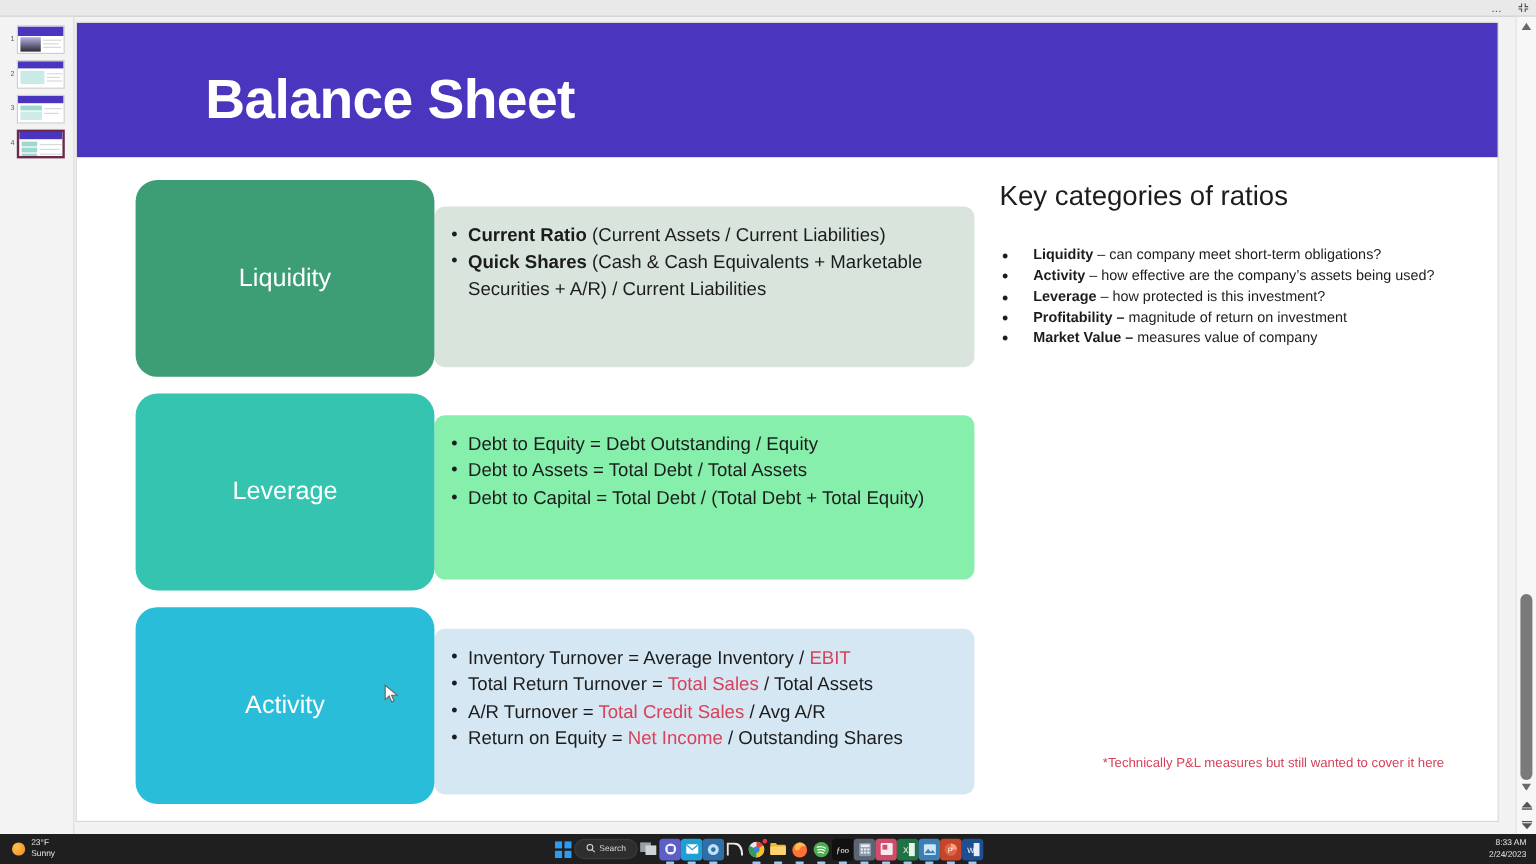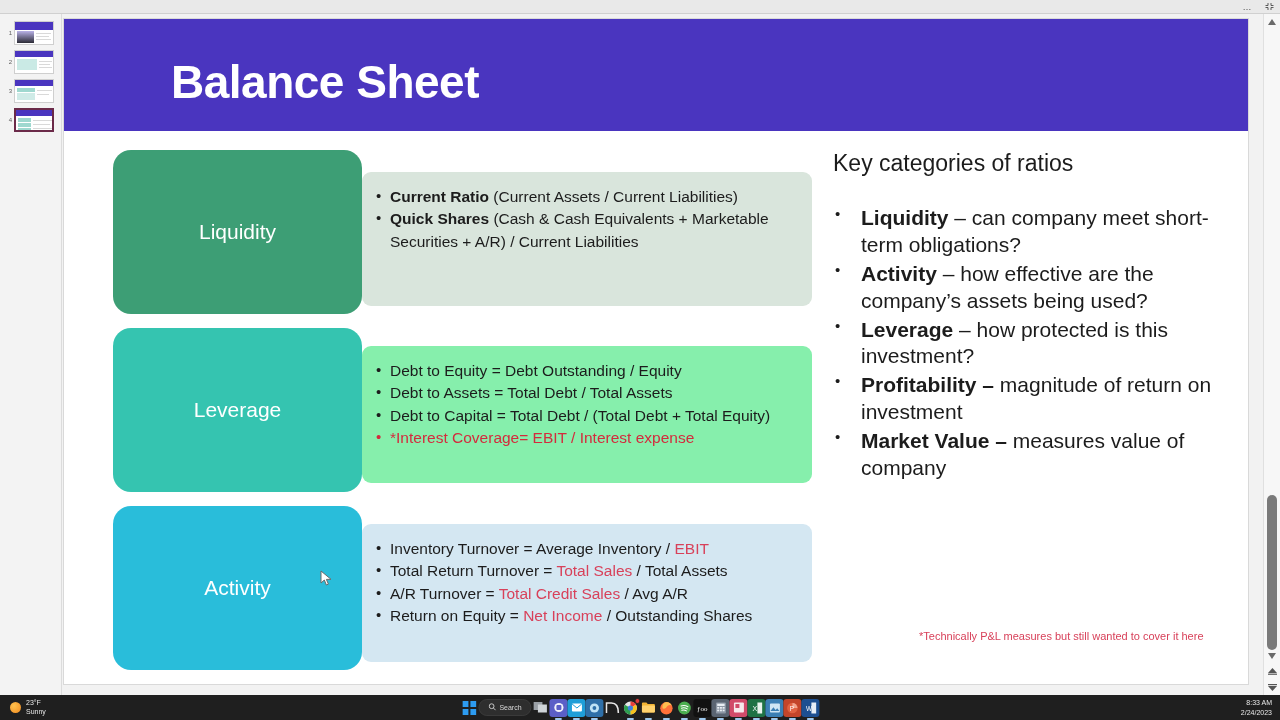--- a/index.html
+++ b/index.html
@@ -105,21 +105,21 @@
     left: 249px; top: 18px; width: 450px; height: 138px;
     background: #d4e7f2;
   }
 
   
   #right-col { position: absolute; left: 769px; top: 131px; width: 380px; }
   #key-heading { font-size: 23px; color: #1c1c1c; margin-bottom: 28px; }
   #key-list { list-style: none; }
   #key-list li {
     position: relative; padding-left: 28px; margin-bottom: 2px;
-    font-size: 21px; line-height: 1.28; color: #1c1c1c;
+    font-size: 12px; line-height: 1.28; color: #1c1c1c;
   }
   #key-list li::before {
     content: "\2022"; position: absolute; left: 2px; top: -1px; font-size: 15px;
   }
   #key-list li b { font-weight: bold; }
   #footnote {
     position: absolute; left: 855px; top: 610px; width: 300px;
     font-size: 11px; line-height: 1.3; color: #d8415a;
   }
 
@@ -273,21 +273,20 @@
       <span>Liquidity</span>
     </div>
   </div>
 
   <div class="row" id="row-leverage">
     <div class="detail-box">
       <ul class="bullets">
         <li><span>Debt to Equity = Debt Outstanding / Equity</span></li>
         <li><span>Debt to Assets = Total Debt / Total Assets</span></li>
         <li><span>Debt to Capital = Total Debt / (Total Debt + Total Equity)</span></li>
-        <li class="red"><span>*Interest Coverage= EBIT / Interest expense</span></li>
       </ul>
     </div>
     <div class="cat-box">
       <span>Leverage</span>
     </div>
   </div>
 
   <div class="row" id="row-activity">
     <div class="detail-box">
       <ul class="bullets">

